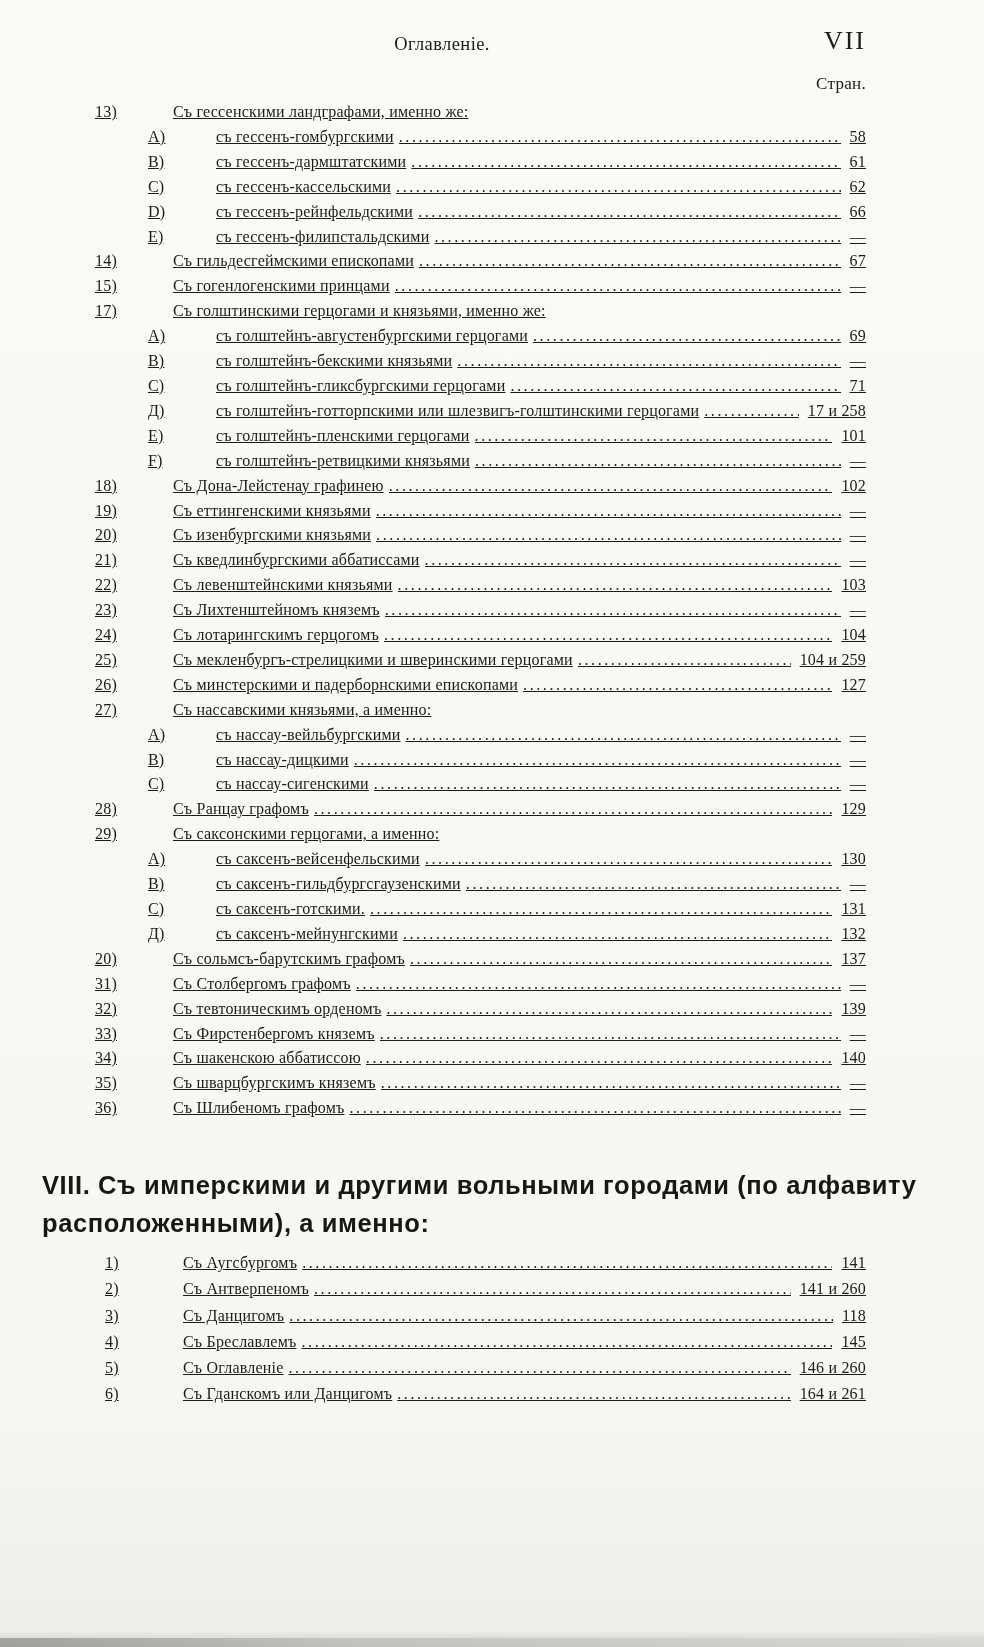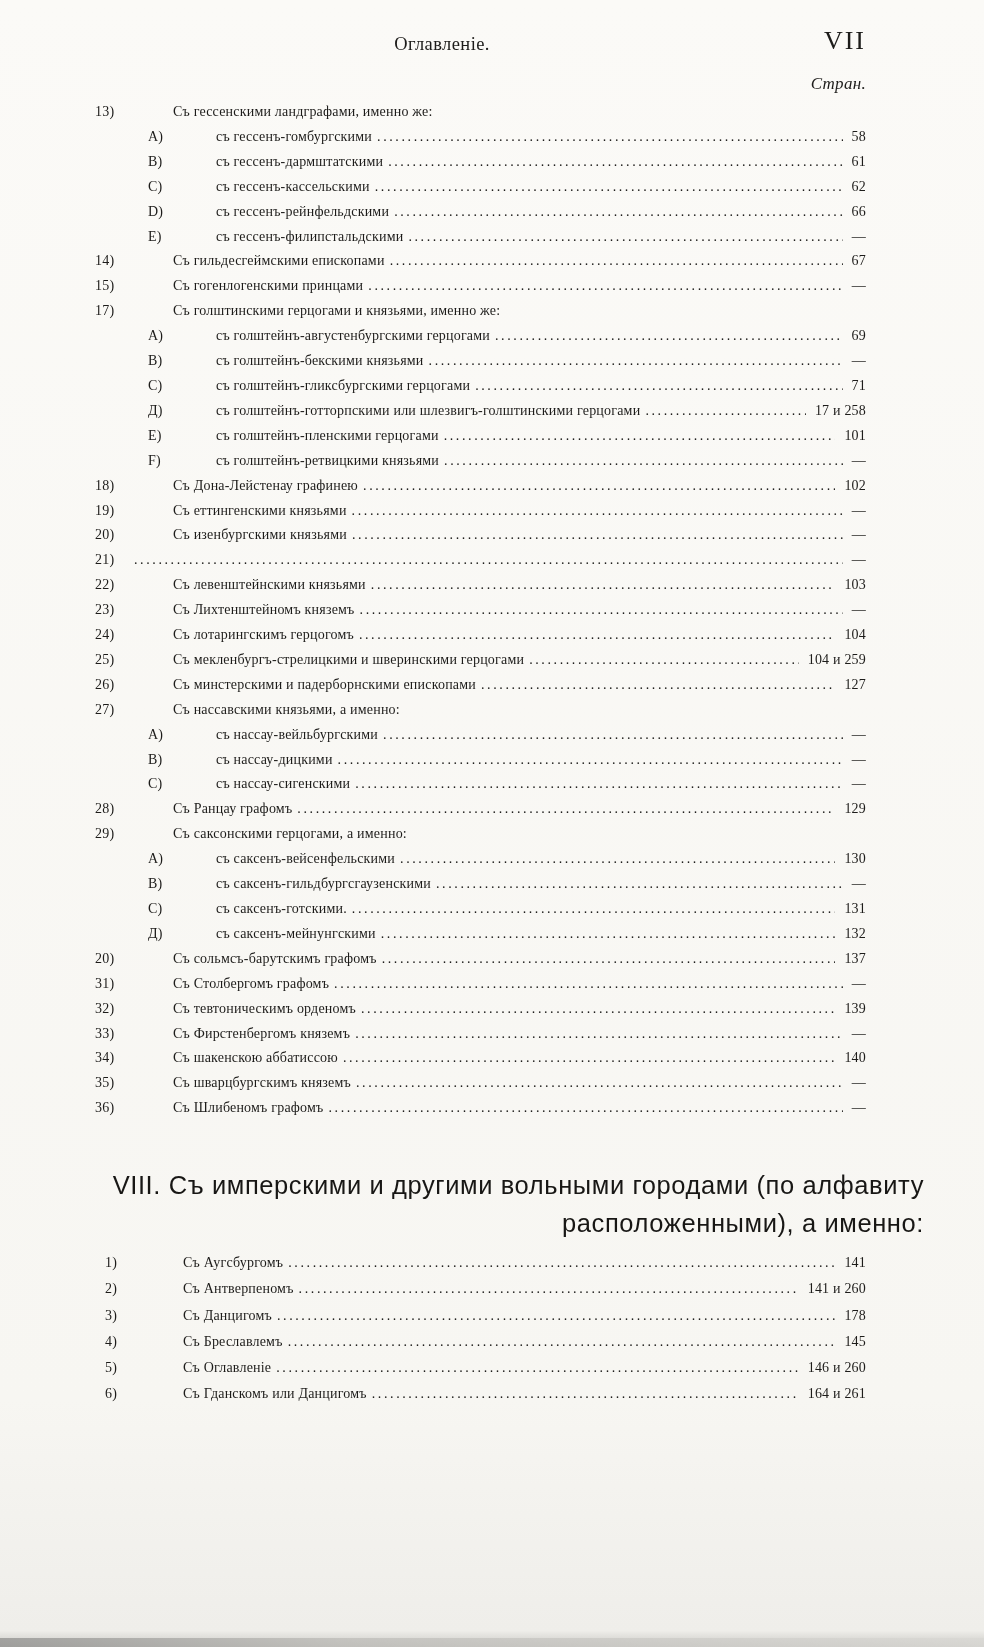--- a/index.html
+++ b/index.html
@@ -26,51 +26,52 @@
     text-align: center;
     font-size: 18.5px;
     letter-spacing: 0.4px;
   }
   .folio {
     position: absolute; top: 26px; right: 118px;
     font-size: 26px; letter-spacing: 2px; margin-left: 48px;
   }
   .column-label {
     position: absolute; top: 74px; right: 118px;
-    font-style: italic; font-size: 17px; letter-spacing: 0.3px;
+    font-size: 17px; letter-spacing: 0.3px;
   }
   .toc-list {
     position: absolute; top: 100px; left: 95px; right: 118px;
   }
   .row {
     display: flex; align-items: flex-start;
-    line-height: 24.9px; font-size: 14px;
+    line-height: 24.9px; font-size: 16px;
     letter-spacing: 0.2px;
     white-space: nowrap;
+    text-decoration: underline;
   }
   .row .num  { flex: none; width: 34px; }
   .row .text { flex: none; margin-left: 44px; }
   .row .leader {
     flex: 1 1 0; min-width: 0;
     overflow: hidden; white-space: nowrap;
     margin: 0 3px 0 5px;
   }
   .row .leader::after {
     content: "........................................................................................................................................................................";
     letter-spacing: 2.6px;
   }
   .row .page { flex: none; padding-left: 6px; text-align: right; }
   .row.level-1 { padding-left: 53px; }
   .row.level-1 .num { width: 24px; }
 
   .section-heading {
     position: absolute; top: 1166px; left: 42px; right: 60px;
-    text-align: right;
+    text-align: left;
     font-family: "Liberation Sans", "DejaVu Sans", sans-serif;
-    font-weight: 400;
+    font-weight: 700;
     font-size: 25.5px;
     line-height: 38px;
     letter-spacing: 0.6px;
     color: #181715;
   }
   .section-list {
     position: absolute; top: 1250px; left: 105px; right: 118px;
   }
   .section-list .row { line-height: 26.3px; }
 </style>
@@ -187,20 +188,21 @@
     <span class="page">—</span>
   </div>
       <div class="row level-0">
     <span class="num">20)</span>
     <span class="text">Съ изенбургскими князьями</span>
     <span class="leader"></span>
     <span class="page">—</span>
   </div>
       <div class="row level-0">
     <span class="num">21)</span>
+    <span class="text">Съ кведлинбургскими аббатиссами</span>
     <span class="leader"></span>
     <span class="page">—</span>
   </div>
       <div class="row level-0">
     <span class="num">22)</span>
     <span class="text">Съ левенштейнскими князьями</span>
     <span class="leader"></span>
     <span class="page">103</span>
   </div>
       <div class="row level-0">
@@ -344,21 +346,21 @@
       <div class="row level-0">
     <span class="num">2)</span>
     <span class="text">Съ Антверпеномъ</span>
     <span class="leader"></span>
     <span class="page">141 и 260</span>
   </div>
       <div class="row level-0">
     <span class="num">3)</span>
     <span class="text">Съ Данцигомъ</span>
     <span class="leader"></span>
-    <span class="page">178</span>
+    <span class="page">118</span>
   </div>
       <div class="row level-0">
     <span class="num">4)</span>
     <span class="text">Съ Бреславлемъ</span>
     <span class="leader"></span>
     <span class="page">145</span>
   </div>
       <div class="row level-0">
     <span class="num">5)</span>
     <span class="text">Съ Оглавленіе</span>

